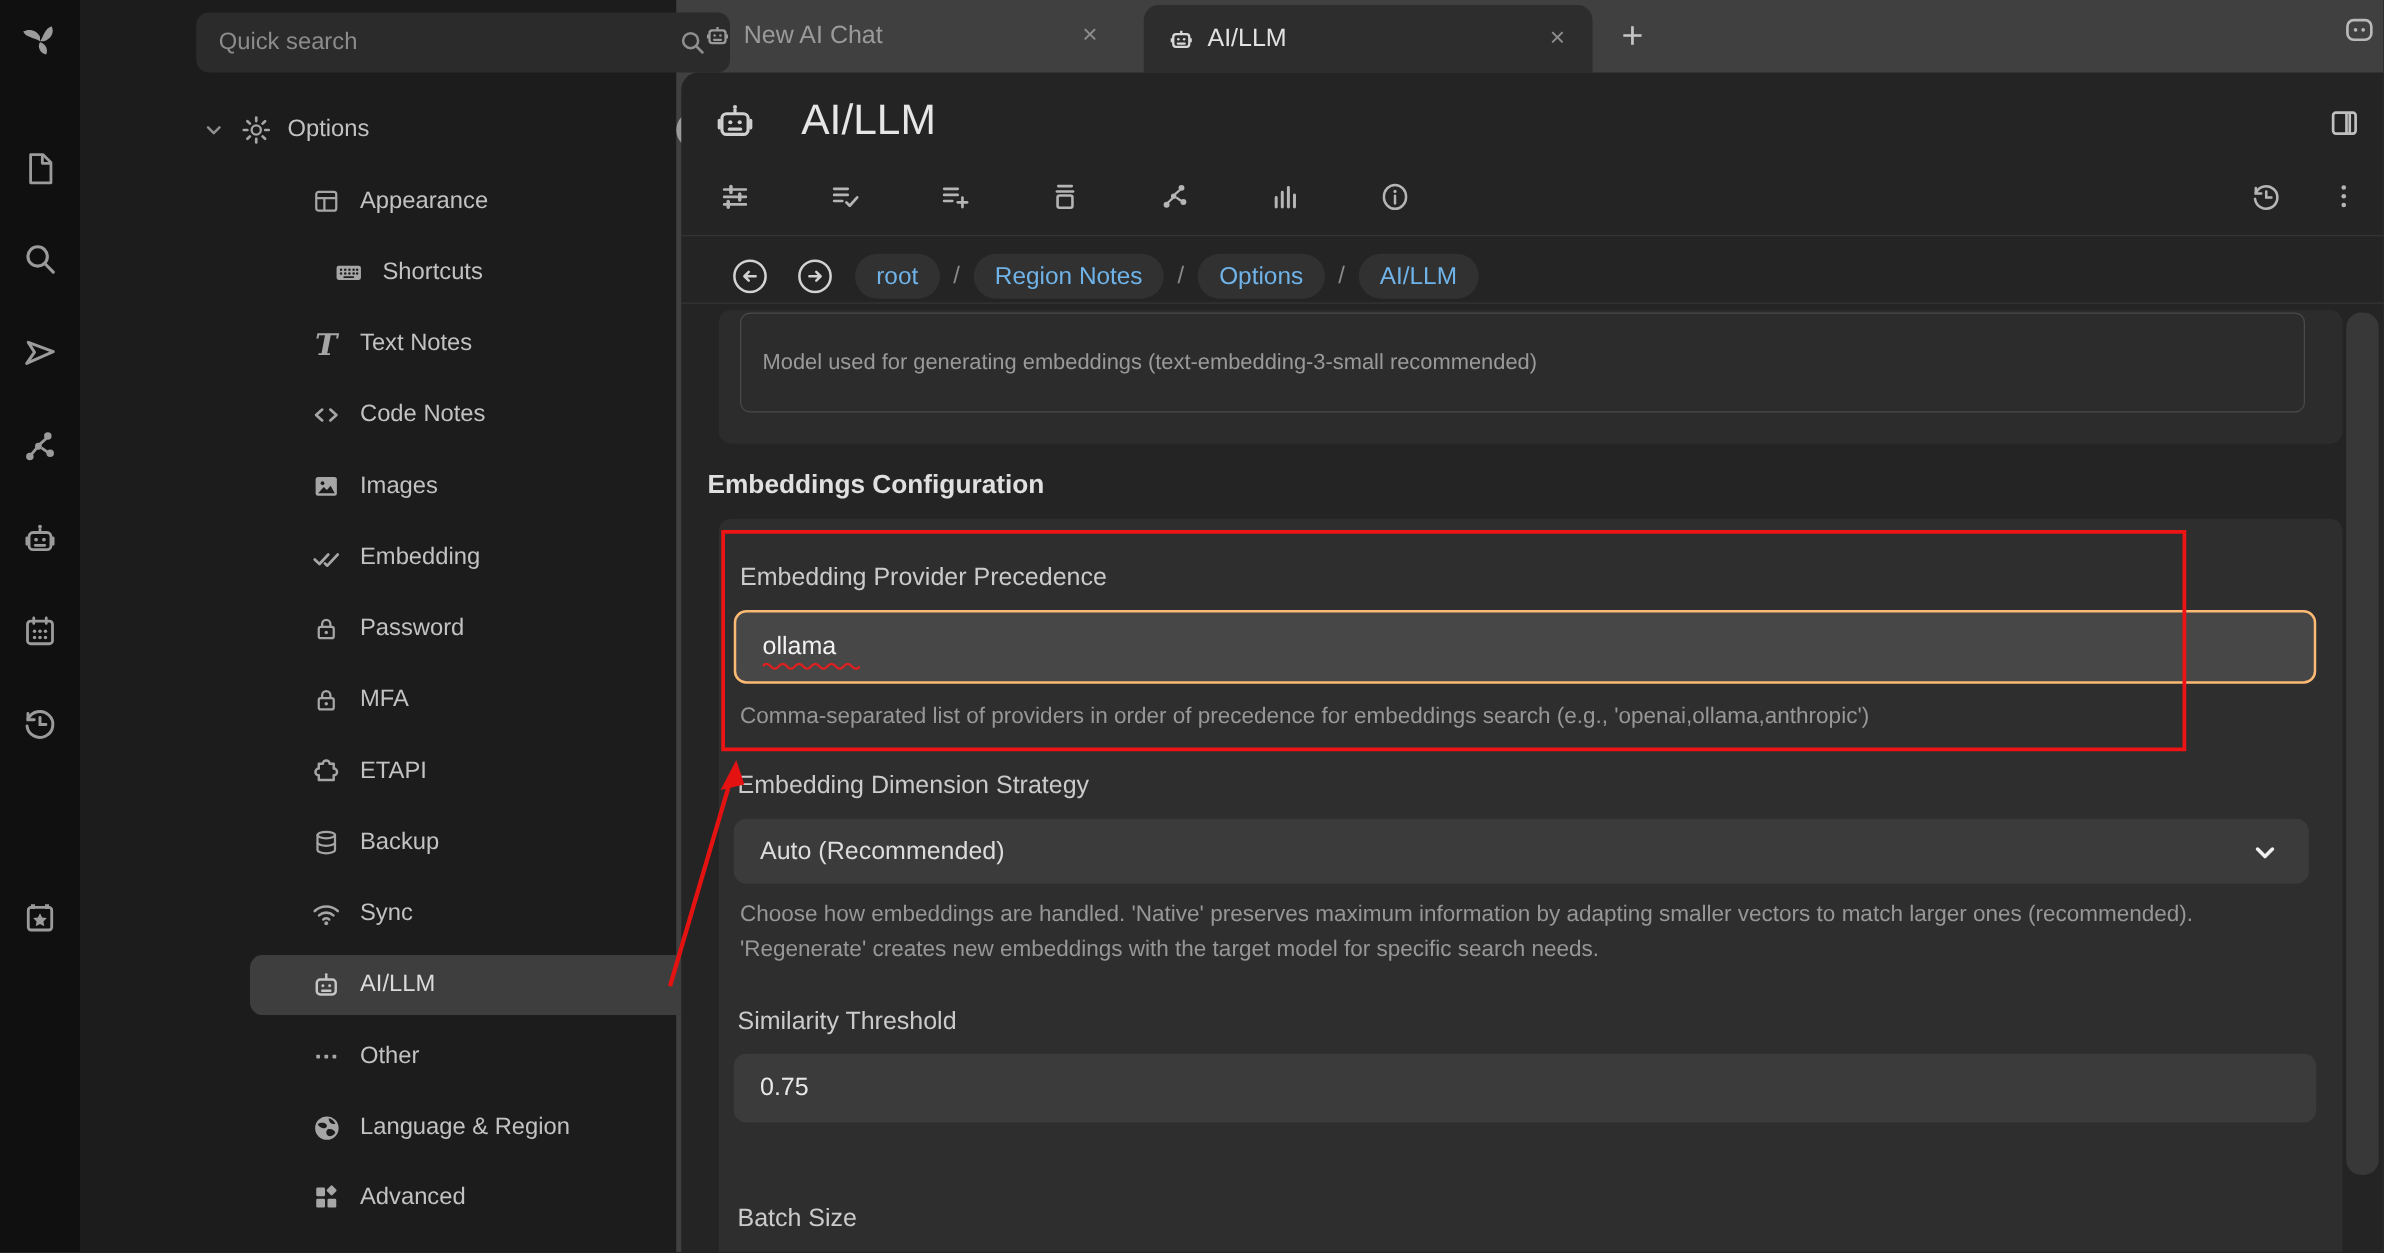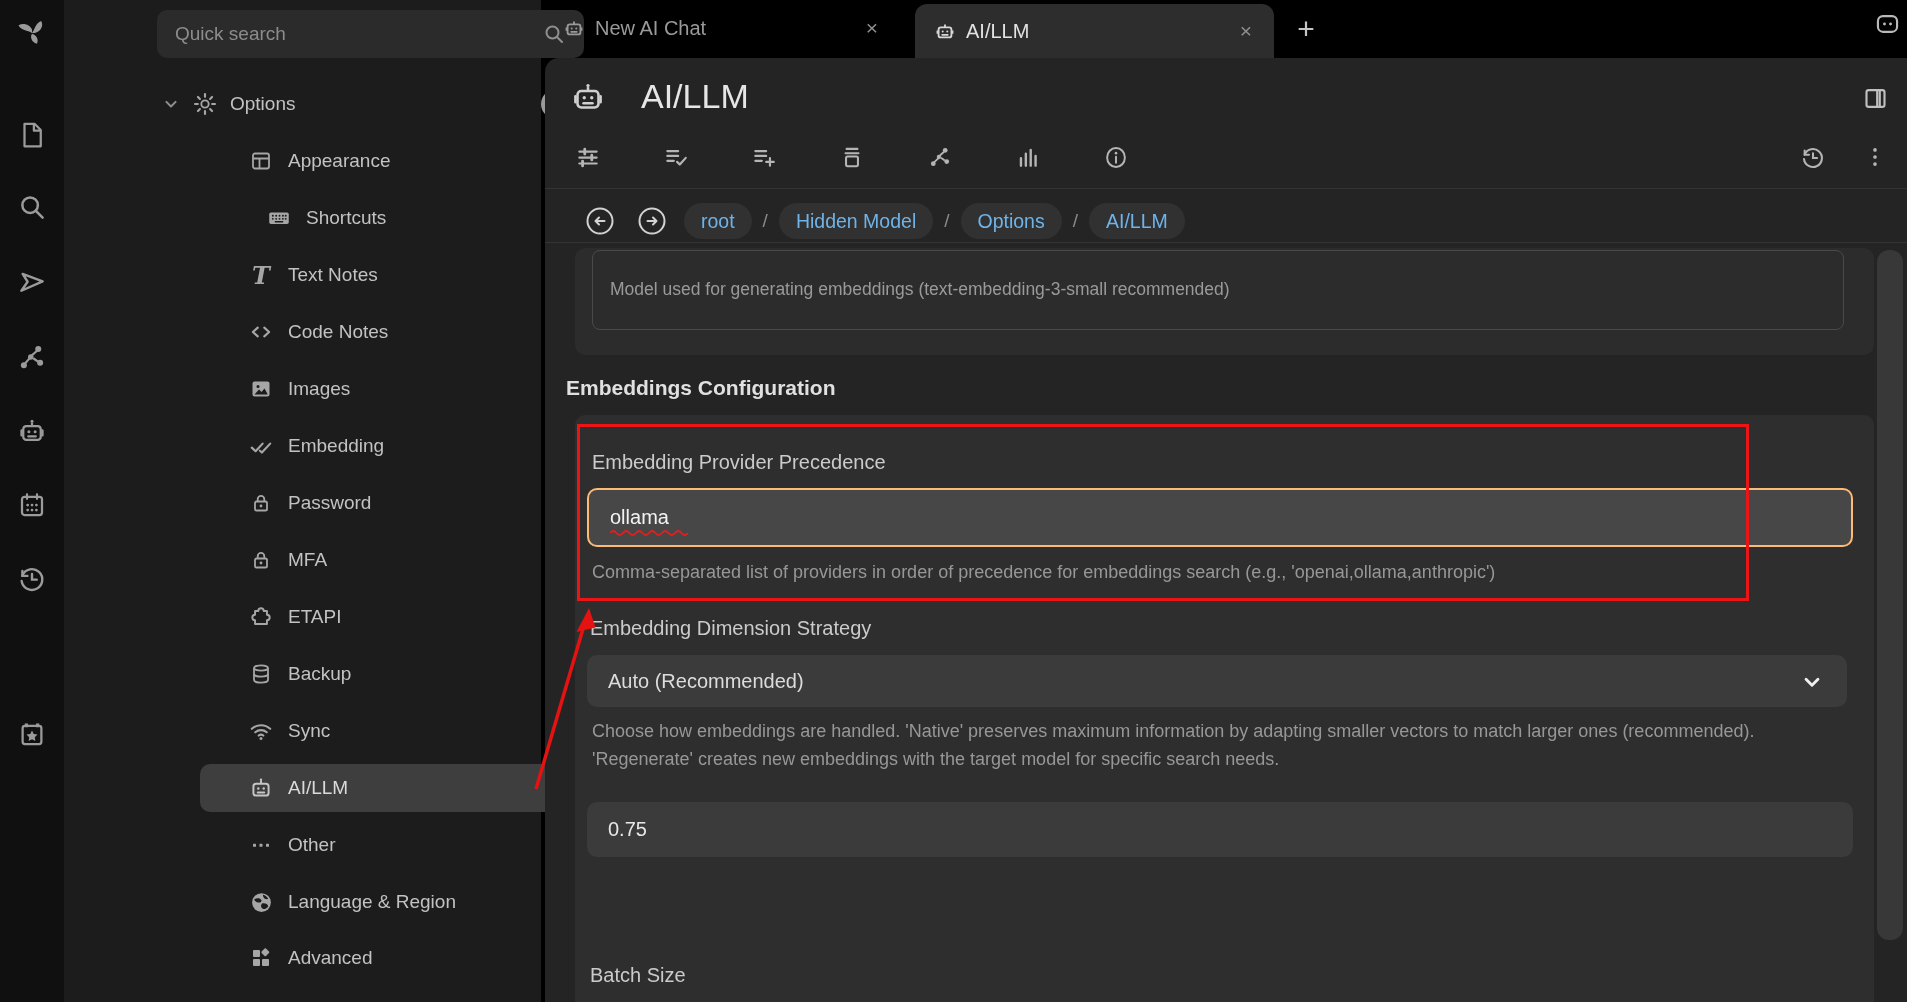--- a/index.html
+++ b/index.html
@@ -1,16 +1,16 @@
 <!DOCTYPE html>
 <html><head>
 <meta charset="utf-8">
 <style>
   html,body{margin:0;padding:0;background:#191919;font-family:"Liberation Sans",sans-serif;}
-  #app{position:relative;width:1907px;height:1002px;overflow:hidden;background:#000000;}
+  #app{position:relative;width:1907px;height:1002px;overflow:hidden;background:#404040;}
   .abs{position:absolute;}
   
   #iconstrip{left:0;top:0;width:64px;height:1002px;background:#101010;}
   .stripico{left:15px;width:34px;height:34px;color:#9b9b9b;display:flex;align-items:center;justify-content:center;}
   
   #treepanel{left:64px;top:0;width:477px;height:1002px;background:#1c1c1d;}
   #quicksearch{left:93px;top:10px;width:427px;height:48px;background:#2b2b2b;border-radius:10px;display:flex;align-items:center;padding:0 18px;box-sizing:border-box;}
   #quicksearch .ph{color:#8c8c8c;font-size:19px;flex:1;}
   .treerow{height:48px;display:flex;align-items:center;color:#c2c2c2;font-size:19px;}
   .treeico{width:30px;height:30px;margin-right:12px;color:#a6a6a6;display:flex;align-items:center;justify-content:center;flex:none;}
@@ -40,21 +40,21 @@
   #card1{left:575px;top:248px;width:1299px;height:107px;background:#2c2c2c;border-radius:10px;}
   #modelbox{left:592px;top:250px;width:1252px;height:80px;border:1px solid #4a4a4a;border-radius:8px;box-sizing:border-box;}
   #modelnote{left:610px;top:279px;font-size:17.5px;color:#9a9a9a;}
   #sectionheading{left:566px;top:376px;font-size:21px;font-weight:bold;color:#e0e0e0;}
   #card2{left:575px;top:415px;width:1299px;height:587px;background:#2e2e2e;border-radius:10px 10px 0 0;}
   .fieldlabel{font-size:20px;color:#cbcbcb;}
   .fielddesc{font-size:18px;color:#979797;max-width:1240px;line-height:28px;}
   .inputbox{left:587px;width:1266px;box-sizing:border-box;display:flex;align-items:center;padding:0 21px;font-size:20px;color:#f2f2f2;}
   #input-ollama{top:488px;height:59px;background:#474747;border:2px solid #fdba74;border-radius:10px;}
   #select-strategy{top:655px;height:52px;width:1260px;background:#3b3b3b;border-radius:10px;color:#dcdcdc;}
-  #input-threshold{top:802px;height:55px;background:#3b3b3b;border-radius:10px;color:#e8e8e8;}
+  #input-threshold{top:843px;height:55px;background:#3b3b3b;border-radius:10px;color:#e8e8e8;}
   .selchev{position:absolute;right:22px;top:14px;width:26px;height:26px;color:#f0f0f0;}
   .squiggle{position:absolute;left:21px;top:39px;}
   
   #redbox{left:577px;top:424px;width:1172px;height:177px;border:3px solid #ec1414;box-sizing:border-box;z-index:40;}
   #arrowsvg{left:0;top:0;width:1907px;height:1002px;z-index:41;pointer-events:none;}
   
   #scrollthumb{left:1877px;top:250px;width:26px;height:690px;background:#383838;border-radius:12px;}
   svg{display:block;}
 </style>
 </head>
@@ -461,21 +461,21 @@
   </div>
   <div class="abs navcircle" style="left:638px">
     <svg width="28" height="28" viewBox="0 0 28 28" fill="none" stroke="currentColor" stroke-width="2">
         <circle cx="14" cy="14" r="12.5"></circle>
         <path d="M9.5 14 H18 M15 10.5 L18.5 14 L15 17.5" stroke-linecap="round" stroke-linejoin="round"></path>
       </svg>
   </div>
   <div id="crumbs" class="abs">
     <span class="crumbpill">root</span>
     <span class="crumbsep">/</span>
-    <span class="crumbpill">Hidden Model</span>
+    <span class="crumbpill">Region Notes</span>
     <span class="crumbsep">/</span>
     <span class="crumbpill">Options</span>
     <span class="crumbsep">/</span>
     <span class="crumbpill">AI/LLM</span>
   </div>
   <div id="divider2" class="abs"></div>
 
   <div id="card1" class="abs"></div>
   <div id="modelbox" class="abs"></div>
   <div id="modelnote" class="abs">Model used for generating embeddings (text-embedding-3-small recommended)</div>

